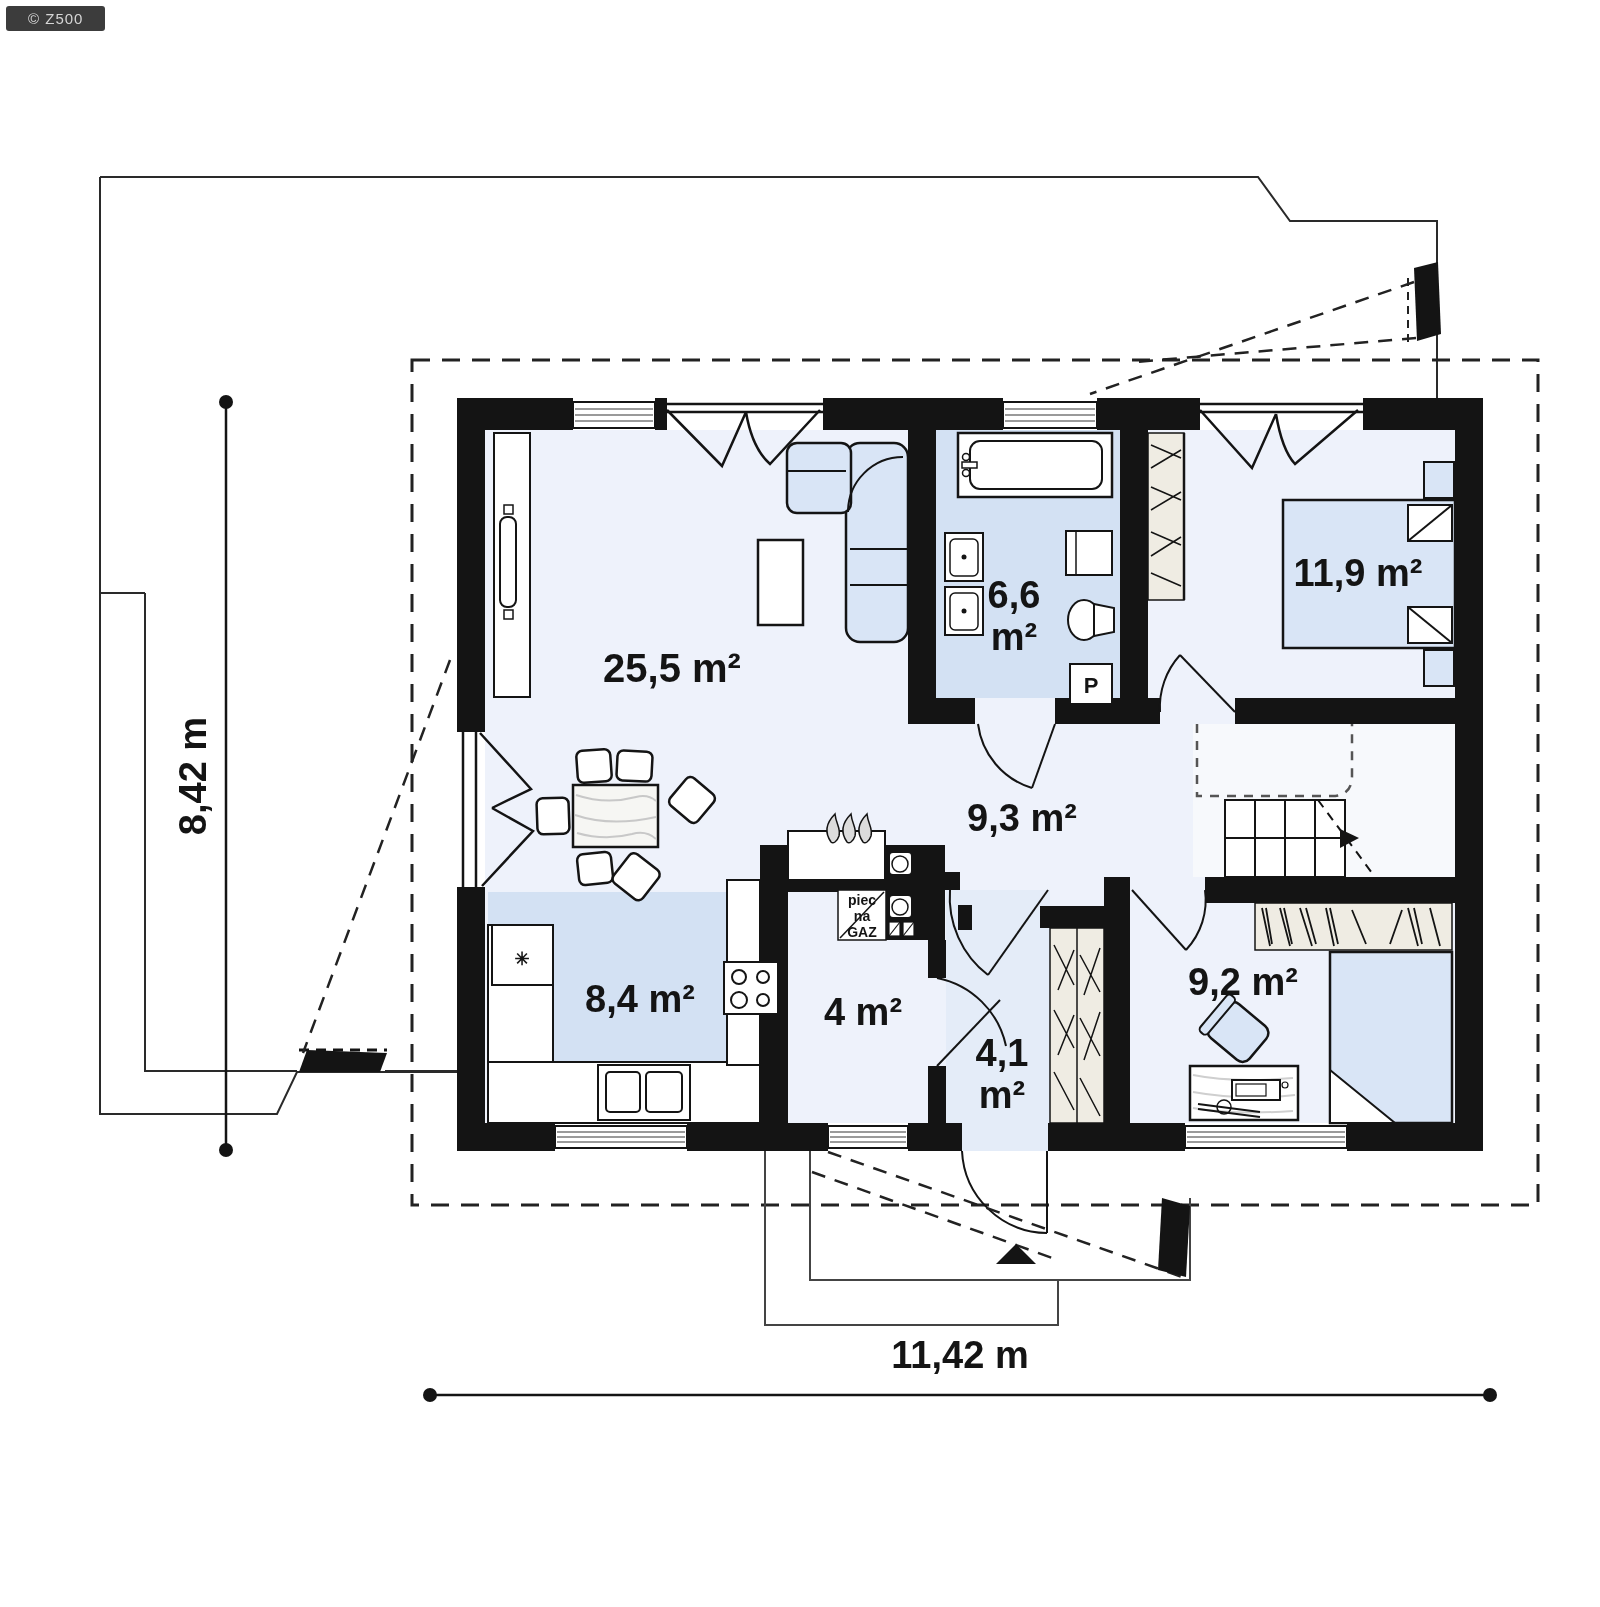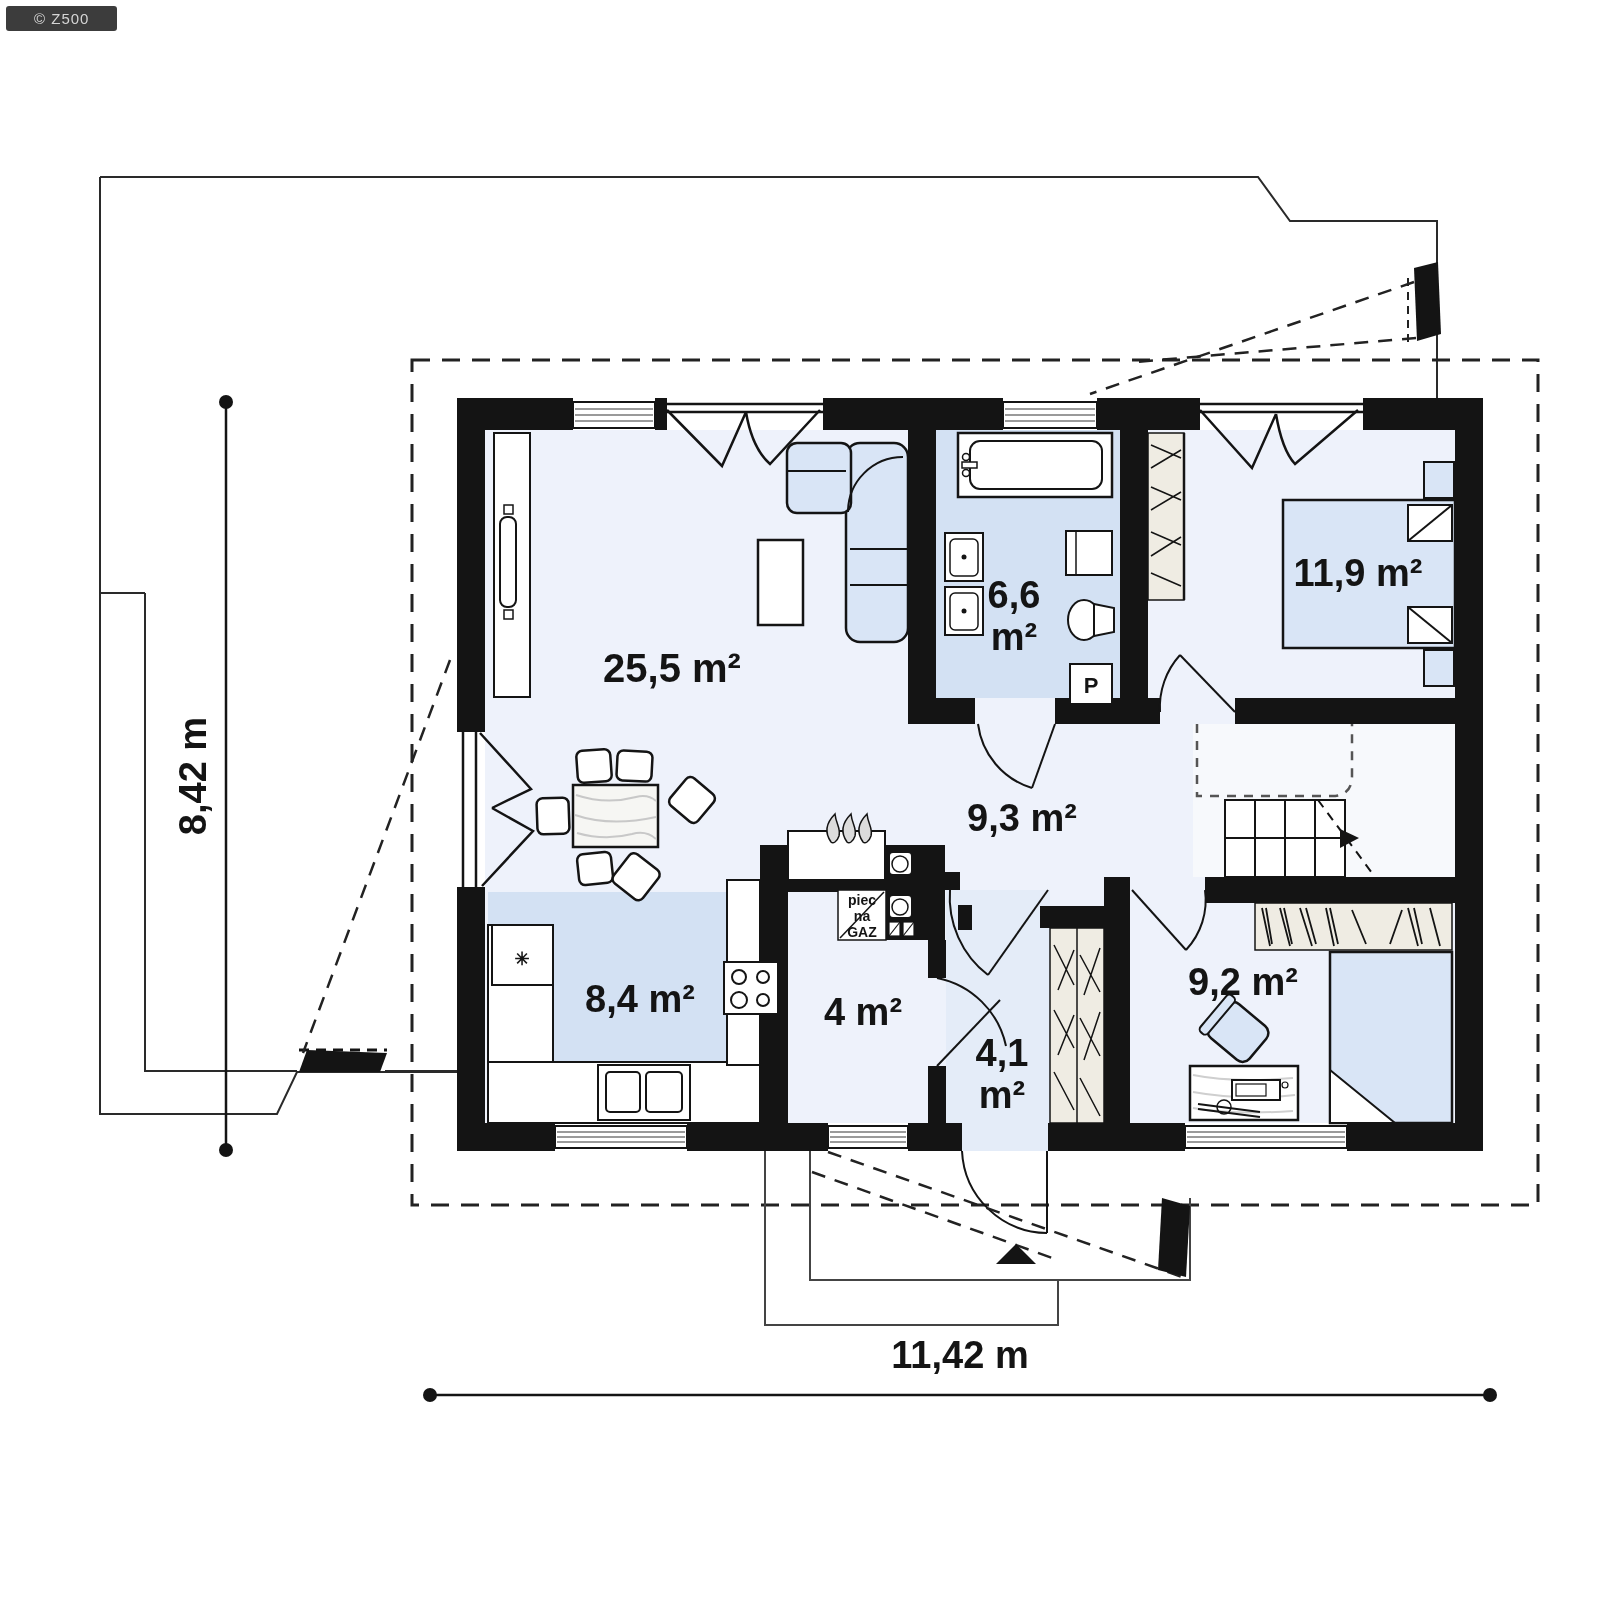--- a/index.html
+++ b/index.html
@@ -1,19 +1,19 @@
 <!DOCTYPE html>
 <html><head>
 <meta charset="utf-8">
 <style>
   html,body{margin:0;padding:0;background:#ffffff;}
   #stage{position:relative;width:1600px;height:1607px;background:#ffffff;overflow:hidden;
          font-family:"Liberation Sans", sans-serif;}
   #brand-badge{position:absolute;left:6px;top:6px;background:#3c3c3c;color:#d5d5d5;
-         font-size:15px;padding:4px 28px;border-radius:3px;letter-spacing:1px;}
+         font-size:15px;padding:4px 22px;border-radius:3px;letter-spacing:1px;}
   svg text{font-family:"Liberation Sans", sans-serif;font-weight:bold;fill:#141414;}
   .roomlabel{font-size:38px;}
   .biglabel{font-size:40px;}
   .dimlabel{font-size:38px;}
   .tinylabel{font-size:14px;font-weight:bold;}
   .plabel{font-size:22px;}
 </style>
 </head>
 <body>
 

